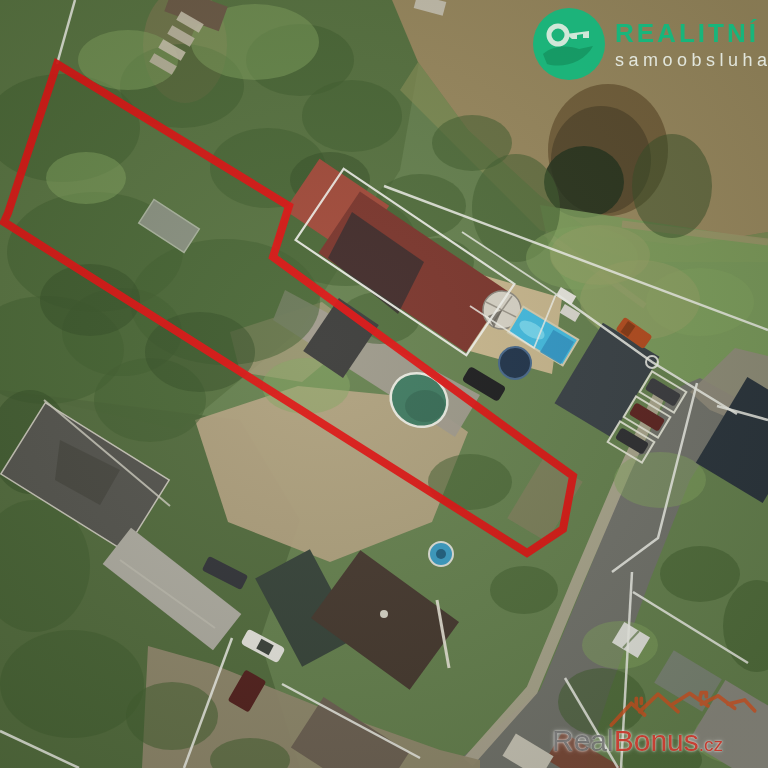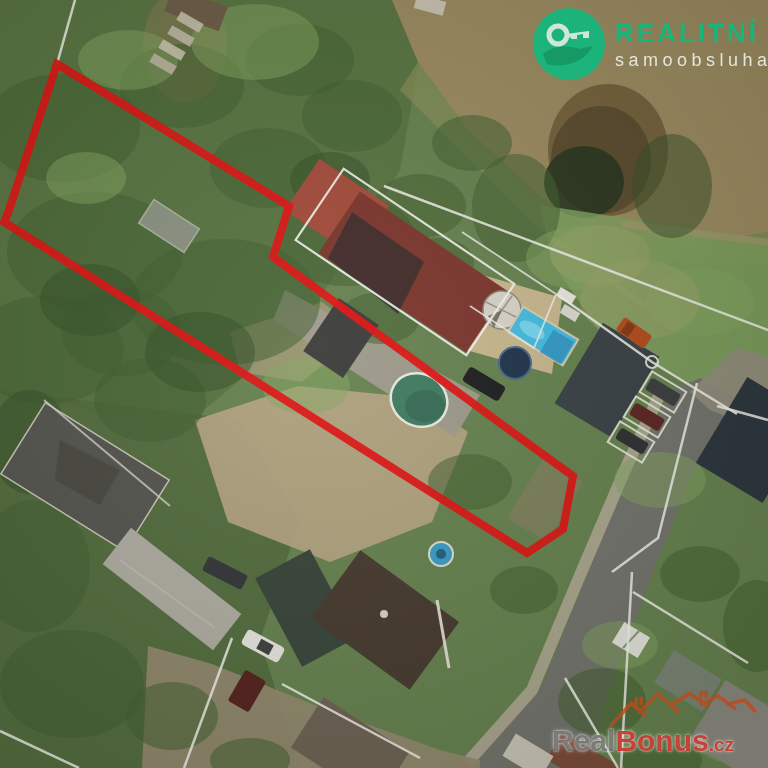--- a/index.html
+++ b/index.html
@@ -12,21 +12,21 @@
   
   .brand{position:absolute;left:533px;top:8px;display:flex;align-items:flex-start;gap:10px;}
   .brand-badge{width:72px;height:72px;border-radius:50%;background:#14b87d;opacity:0.93;
     display:flex;align-items:center;justify-content:center;}
   .brand-text{padding-top:12px;}
   .brand-name{color:#14b87d;font-size:26px;font-weight:bold;letter-spacing:3px;opacity:0.96;line-height:1.05;}
   .brand-sub{color:rgba(238,245,239,0.88);font-size:18px;letter-spacing:4.5px;margin-top:3px;}
   
   .wm{position:absolute;left:552px;top:724px;}
   .wm-roofs{position:absolute;left:56px;top:-36px;width:150px;height:44px;opacity:0.8;}
-  .wm-text{font-size:30px;font-weight:bold;white-space:nowrap;
+  .wm-text{font-size:30px;font-weight:normal;white-space:nowrap;
     text-shadow:0 0 2px rgba(255,255,255,0.9),0 0 5px rgba(255,255,255,0.45);}
   .wm-gray{color:rgba(80,80,80,0.72);}
   .wm-red{color:rgba(194,36,24,0.85);}
   .wm-suffix{color:rgba(194,36,24,0.85);font-size:19px;}
 </style>
 </head>
 <body>
 
 <div class="stage">
   <svg id="photo" class="full" viewBox="0 0 768 768">

